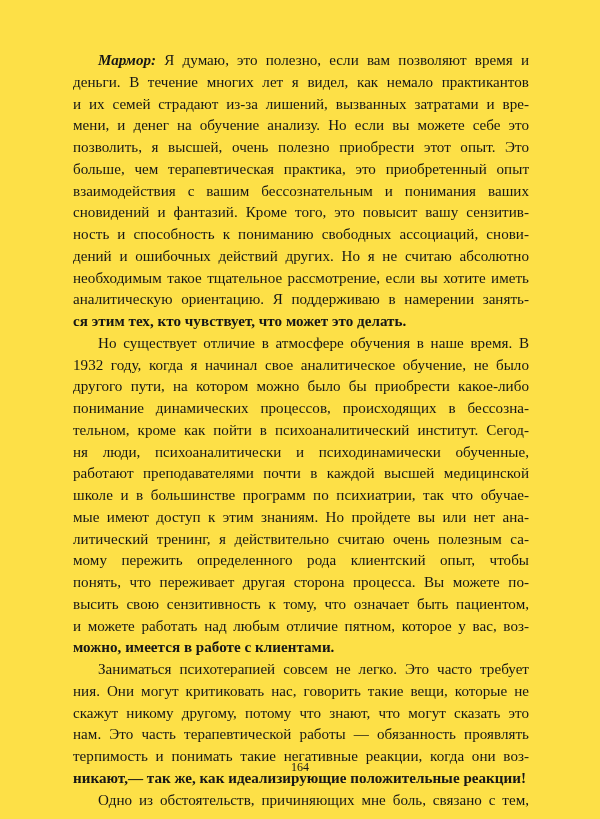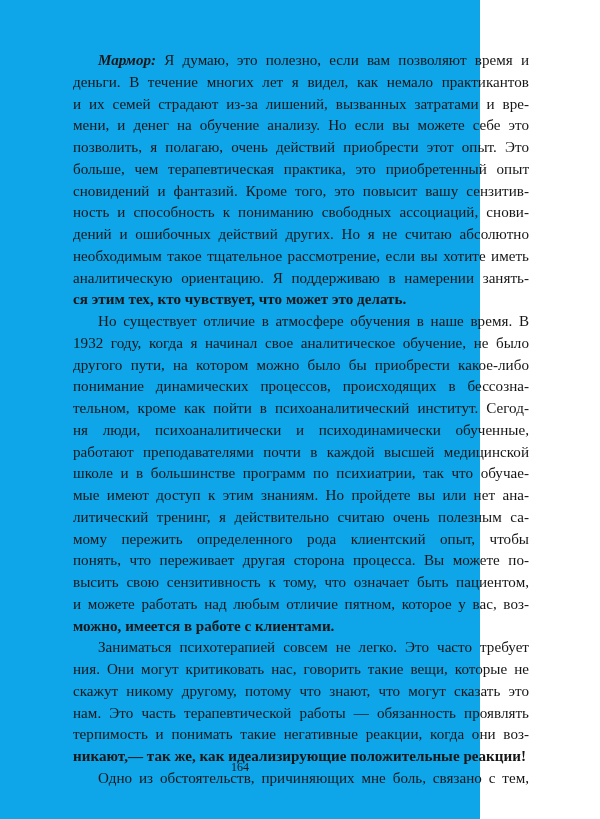--- a/index.html
+++ b/index.html
@@ -10,23 +10,23 @@
   body {
     width: 600px;
     height: 819px;
     overflow: hidden;
     font-family: "Liberation Serif", "DejaVu Serif", serif;
     color: #161616;
     -webkit-font-smoothing: antialiased;
   }
   #page {
     position: relative;
-    width: 480px;
+    width: 600px;
     height: 819px;
-    background: #0ea5e9;
+    background: #fde047;
   }
   #text-column {
     position: absolute;
     left: 73px;
     top: 50px;
     width: 456px;
   }
   .para {
     margin: 0;
     padding: 0;
@@ -75,22 +75,23 @@
 <body>
 
 <div id="page">
 
   <div id="text-column">
       <p class="para">
         <span class="line indent"><span class="speaker">Мармор:</span><span> Я думаю, это полезно, если вам позволяют время и</span></span>
         <span class="line"><span>деньги. В течение многих лет я видел, как немало практикантов</span></span>
         <span class="line"><span>и их семей страдают из-за лишений, вызванных затратами и вре-</span></span>
         <span class="line"><span>мени, и денег на обучение анализу. Но если вы можете себе это</span></span>
-        <span class="line"><span>позволить, я полагаю, очень действий приобрести этот опыт. Это</span></span>
+        <span class="line"><span>позволить, я высшей, очень полезно приобрести этот опыт. Это</span></span>
         <span class="line"><span>больше, чем терапевтическая практика, это приобретенный опыт</span></span>
+        <span class="line"><span>взаимодействия с вашим бессознательным и понимания ваших</span></span>
         <span class="line"><span>сновидений и фантазий. Кроме того, это повысит вашу сензитив-</span></span>
         <span class="line"><span>ность и способность к пониманию свободных ассоциаций, снови-</span></span>
         <span class="line"><span>дений и ошибочных действий других. Но я не считаю абсолютно</span></span>
         <span class="line"><span>необходимым такое тщательное рассмотрение, если вы хотите иметь</span></span>
         <span class="line"><span>аналитическую ориентацию. Я поддерживаю в намерении занять-</span></span>
         <span class="line last"><span>ся этим тех, кто чувствует, что может это делать.</span></span>
       </p>
       <p class="para">
         <span class="line indent"><span>Но существует отличие в атмосфере обучения в наше время. В</span></span>
         <span class="line"><span>1932 году, когда я начинал свое аналитическое обучение, не было</span></span>

